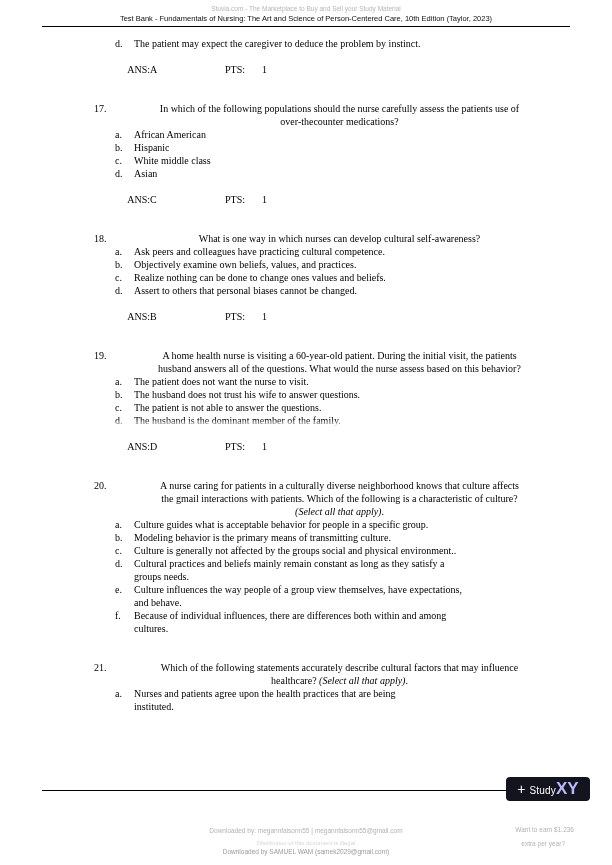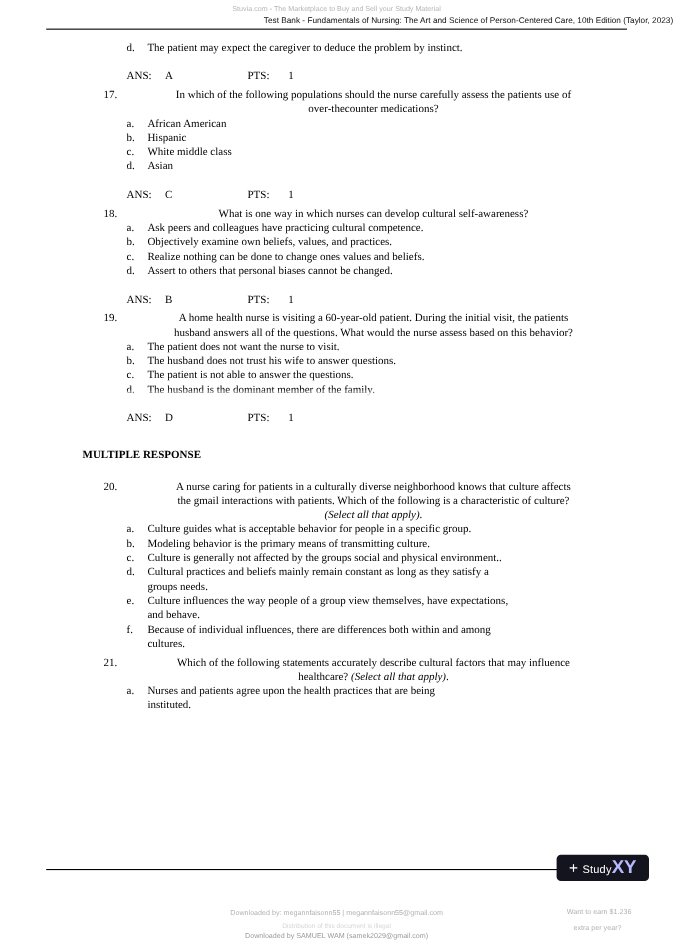--- a/index.html
+++ b/index.html
@@ -9,40 +9,40 @@
     font-family:"Liberation Serif", serif;
   }
   .page { position:absolute; inset:0; background:#fff; }
 
   
   .top-watermark {
     position:absolute; top:5px; left:0; right:0; text-align:center;
     font-family:"Liberation Sans", sans-serif; font-size:6.5px; color:#b6b6b6;
   }
   .doc-header {
-    position:absolute; top:14px; left:0; right:0; text-align:right;
+    position:absolute; top:14px; left:0; right:0; text-align:center;
     font-family:"Liberation Sans", sans-serif; font-size:7.5px; color:#101010;
   }
   .header-rule { position:absolute; top:26px; left:42px; right:42px; border-top:1px solid #000; }
 
   
   .content-area {
     position:absolute; top:37px; left:94px; width:470px;
     font-size:10px; line-height:13px; color:#000;
   }
-  .question-block { margin-top:4px; position:relative; }
+  .question-block { margin-top:26px; position:relative; }
   .question-block:first-child { margin-top:0; }
   .q-row { display:flex; }
   .q-num { width:21px; flex:none; }
   .q-text { flex:1; white-space:pre-wrap;text-align:center; }
   .opt-row { display:flex; padding-left:21px; position:relative; }
   .opt-letter { width:19px; flex:none; }
   .opt-text { flex:1; white-space:pre-wrap; }
   .ans-row { margin-top:13px; padding-left:21px; }
-  .ans-label { display:inline-block; width:35px; }
+  .ans-label { display:inline-block; width:35px;text-align:right; }
   .ans-value { display:inline-block; width:75px; }
   .pts-label { display:inline-block; width:37px; }
   .section-heading {
     font-weight:bold; font-size:10px; margin-left:-19px;
     margin-top:20px; margin-bottom:16px;
   }
   .fade-overlay {
     position:absolute; left:18px; right:120px; bottom:-2px; height:9px;
     background:linear-gradient(to bottom, rgba(255,255,255,0), rgba(255,255,255,0.88) 65%, rgba(255,255,255,0.92));
     pointer-events:none;
@@ -153,21 +153,20 @@
           <span class="opt-letter">c.</span>
           <span class="opt-text">The patient is not able to answer the questions.</span>
         </div>
         <div class="opt-row">
           <span class="opt-letter">d.</span>
           <span class="opt-text">The husband is the dominant member of the family.</span>
           <span class="fade-overlay"></span>
         </div>
         <div class="ans-row"><span class="ans-label">ANS:</span><span class="ans-value">D</span><span class="pts-label">PTS:</span><span class="pts-value">1</span></div>
       </div>
-      <div class="section-heading">MULTIPLE RESPONSE</div>
       <div class="question-block">
         <div class="q-row">
           <span class="q-num">20.</span>
           <div class="q-text"><span>A nurse caring for patients in a culturally diverse neighborhood knows that culture affects
 the gmail interactions with patients. Which of the following is a characteristic of culture?
 </span><i>(Select all that apply)</i><span>.</span></div>
         </div>
         <div class="opt-row">
           <span class="opt-letter">a.</span>
           <span class="opt-text">Culture guides what is acceptable behavior for people in a specific group.</span>

